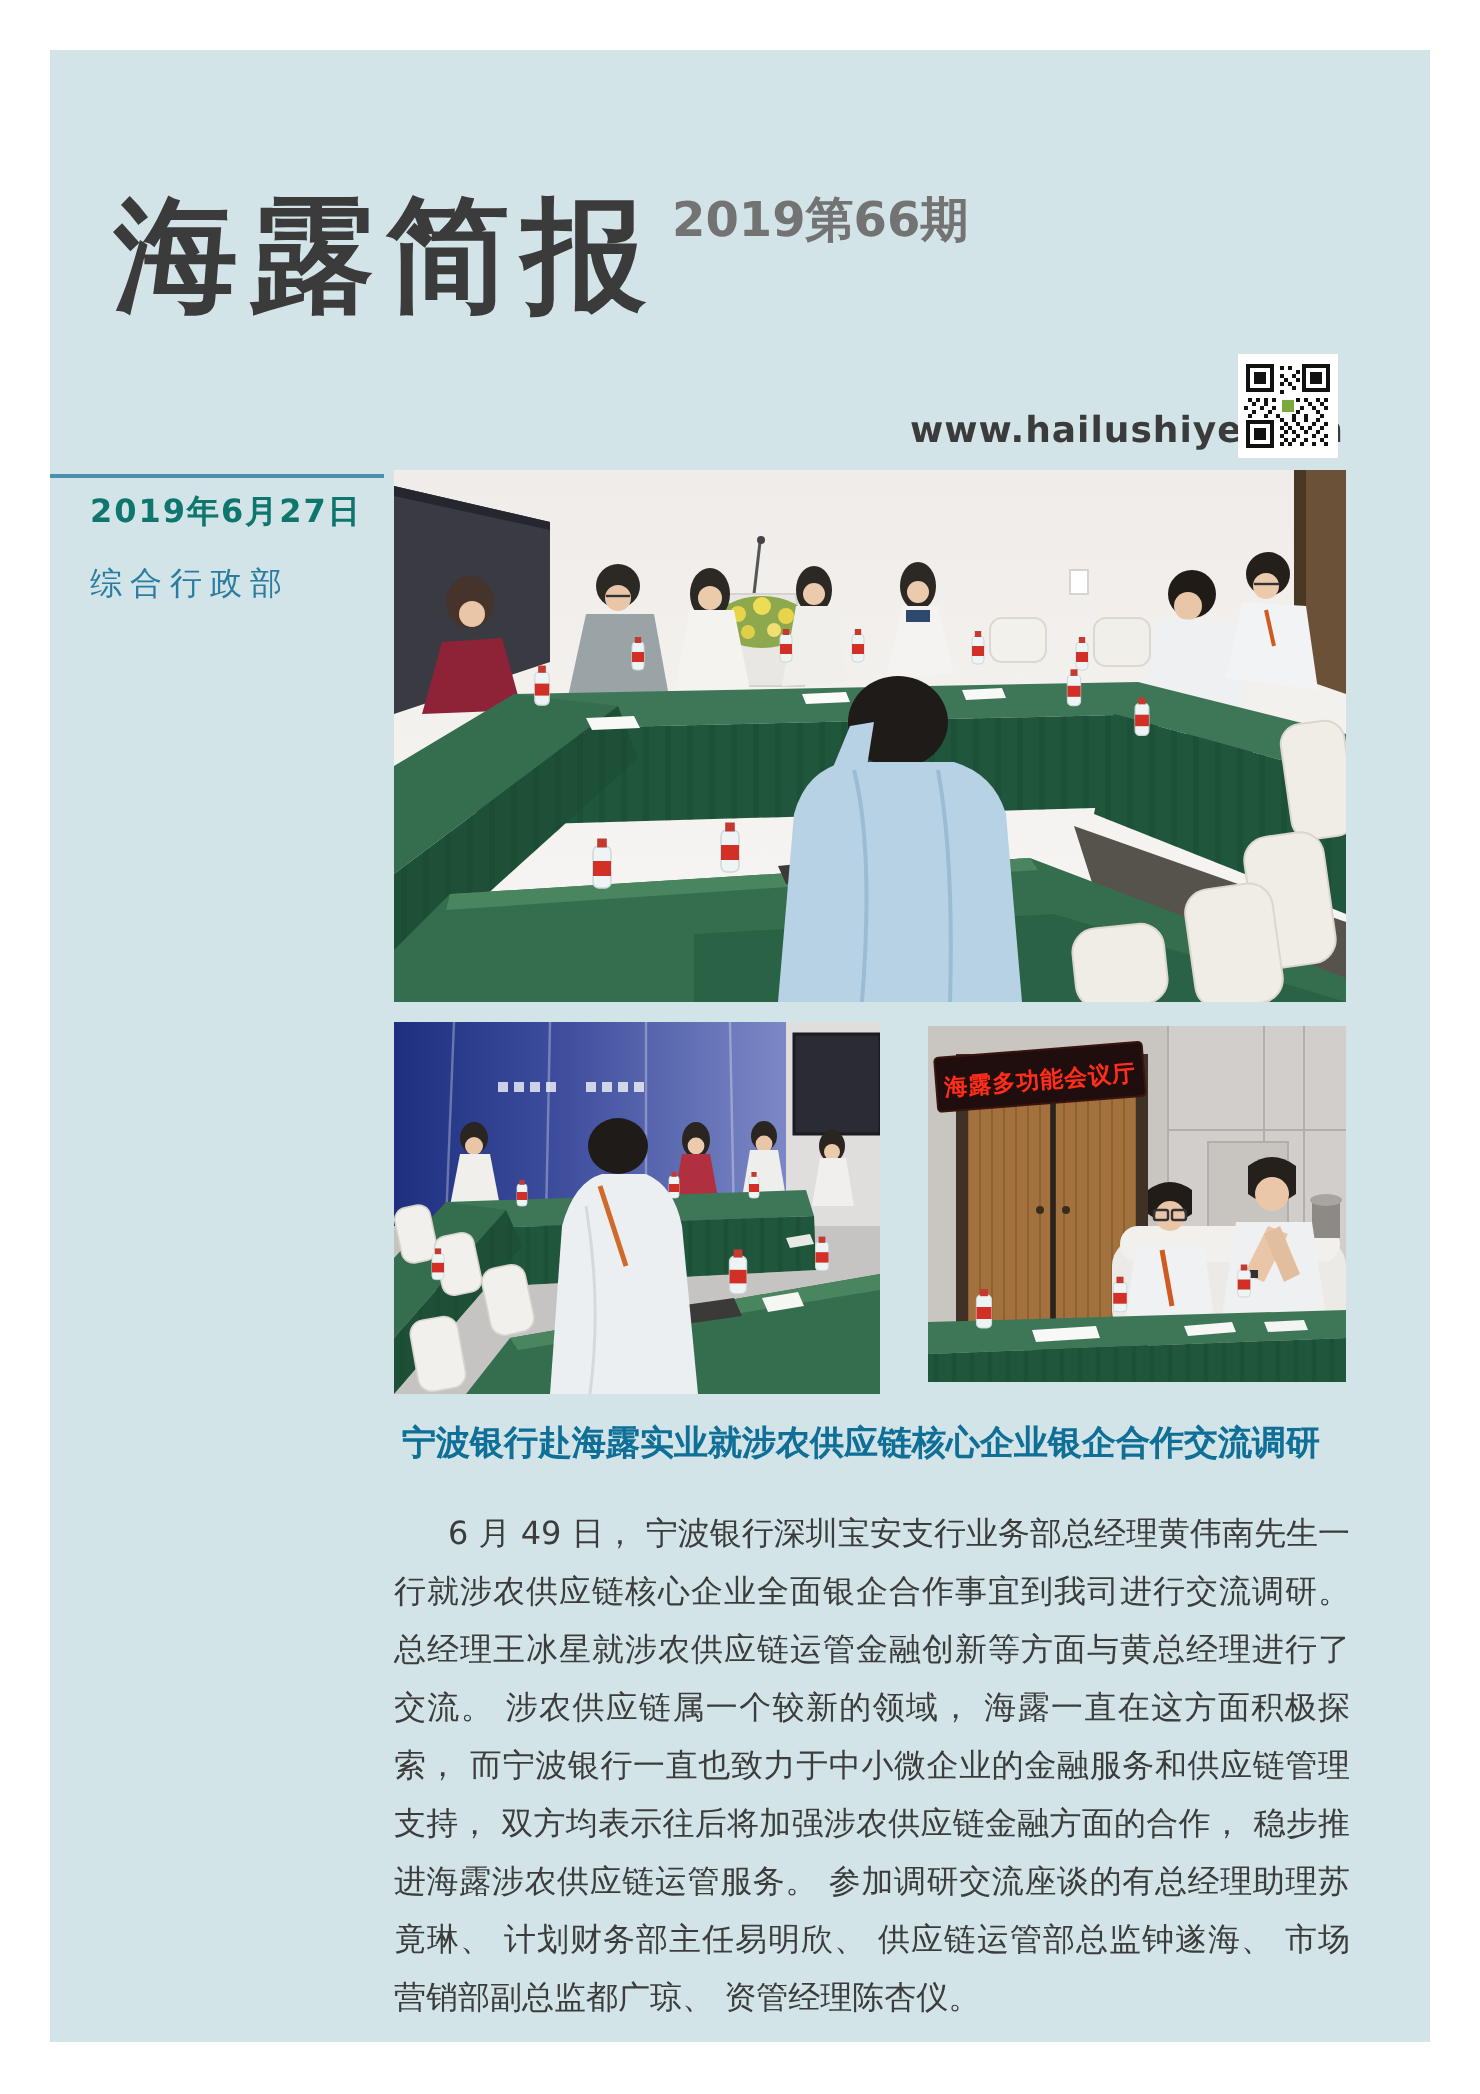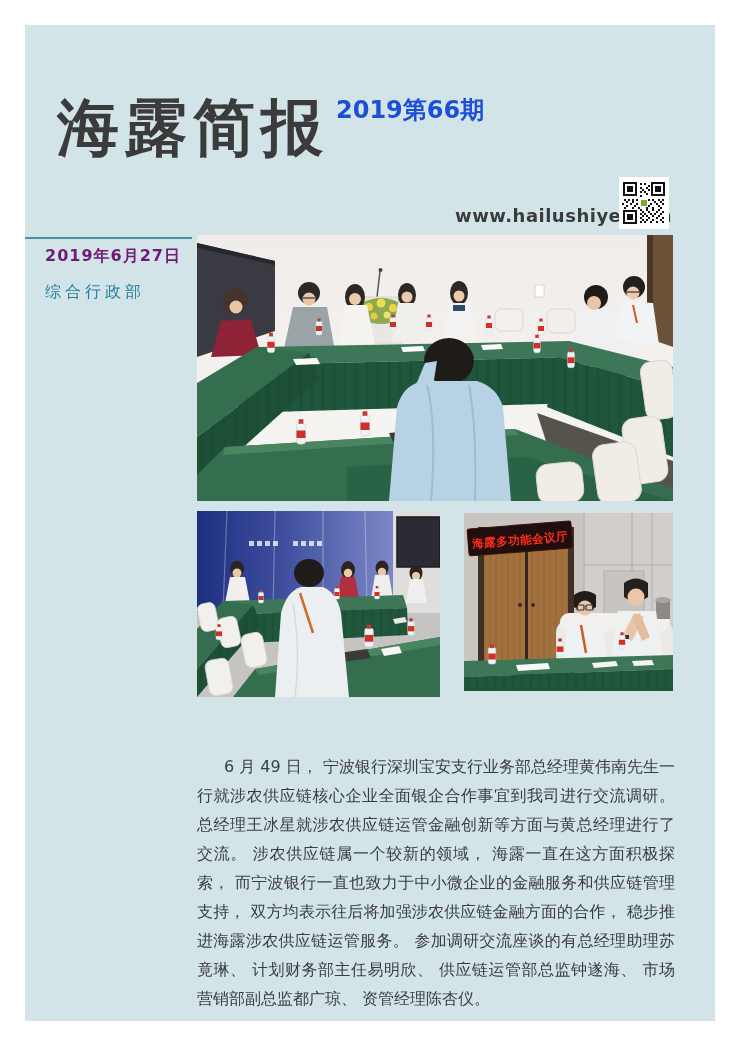--- a/index.html
+++ b/index.html
@@ -11,36 +11,36 @@
   .page{
     position:absolute;left:25px;top:25px;width:690px;height:996px;
     background:#d2e4e8;overflow:hidden;
   }
   .m-title{
     position:absolute;left:32px;top:30px;font-size:62px;line-height:1;
     font-weight:bold;color:#3b3b3b;letter-spacing:6px;white-space:nowrap;
   }
   .m-issue{
     position:absolute;left:311px;top:73px;font-size:24px;line-height:1;
-    font-weight:bold;color:#1d4ed8;white-space:nowrap;
+    font-weight:bold;color:#737373;white-space:nowrap;
   }
   .website{
     position:absolute;left:430px;top:179px;font-size:18px;line-height:1.3;
     color:#3b3b3b;font-weight:bold;letter-spacing:.5px;
   }
   .qr{
     position:absolute;left:594px;top:152px;width:50px;height:52px;
     background:#ffffff;display:flex;align-items:center;justify-content:center;
   }
   .side-rule{
     position:absolute;left:0;top:212px;width:167px;height:2px;background:#4b8fad;
   }
   .side-date{
     position:absolute;left:20px;top:221px;font-size:16px;font-weight:bold;
-    color:#701a75;letter-spacing:1px;
+    color:#0f766e;letter-spacing:1px;
   }
   .side-dept{
     position:absolute;left:20px;top:257px;font-size:16px;font-weight:normal;
     color:#2a7da1;letter-spacing:4px;
   }
   figure{margin:0;padding:0;position:absolute;}
   .ph-main{left:172px;top:210px;width:476px;height:266px;}
   .ph-bl{left:172px;top:486px;width:243px;height:186px;}
   .ph-br{left:439px;top:488px;width:209px;height:178px;}
   figure svg{display:block;width:100%;height:100%;}
@@ -358,15 +358,16 @@
       <polygon points="52,152 84,150 86,156 54,158" fill="#f8f8f6"></polygon>
       <polygon points="128,150 152,148 154,153 130,155" fill="#f6f6f4"></polygon>
       <polygon points="168,148 188,147 190,152 170,153" fill="#f4f4f2"></polygon>
 
       <use href="#rbt" transform="translate(28,130) scale(1.5)"></use>
       <use href="#rbt" transform="translate(96,124) scale(1.35)"></use>
       <use href="#rbt" transform="translate(158,118) scale(1.25)"></use>
     </svg>
   </figure>
 
+  <h2 class="headline">宁波银行赴海露实业就涉农供应链核心企业银企合作交流调研</h2>
   <p class="body-text">6 月 49 日， 宁波银行深圳宝安支行业务部总经理黄伟南先生一行就涉农供应链核心企业全面银企合作事宜到我司进行交流调研。 总经理王冰星就涉农供应链运管金融创新等方面与黄总经理进行了交流。 涉农供应链属一个较新的领域， 海露一直在这方面积极探索， 而宁波银行一直也致力于中小微企业的金融服务和供应链管理支持， 双方均表示往后将加强涉农供应链金融方面的合作， 稳步推进海露涉农供应链运管服务。 参加调研交流座谈的有总经理助理苏竟琳、 计划财务部主任易明欣、 供应链运管部总监钟遂海、 市场营销部副总监都广琼、 资管经理陈杏仪。</p>
 
 </div>
 
 </body></html>

